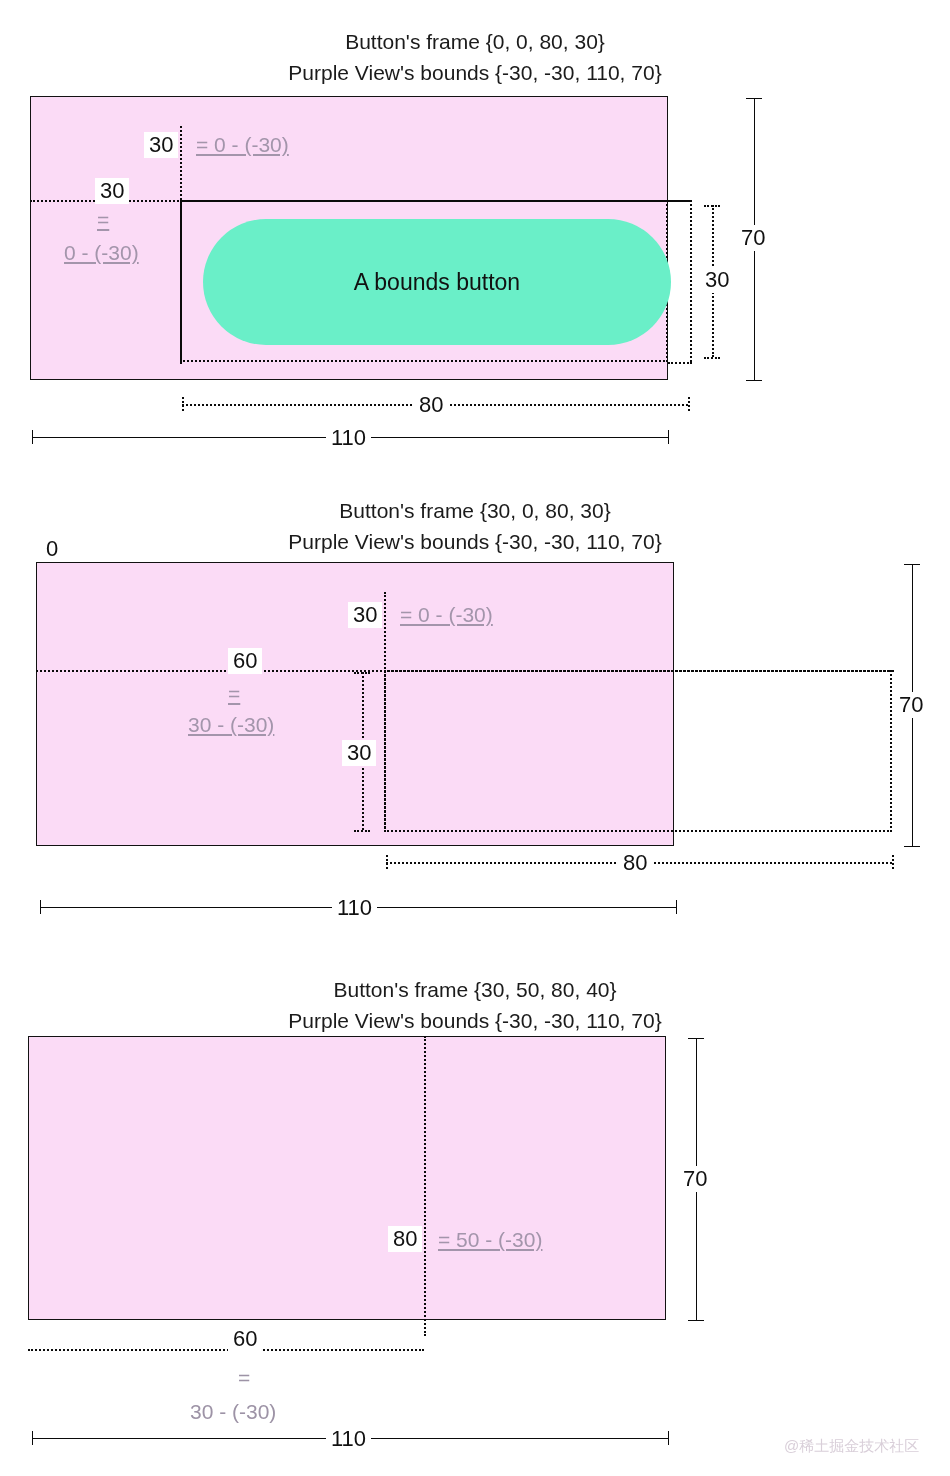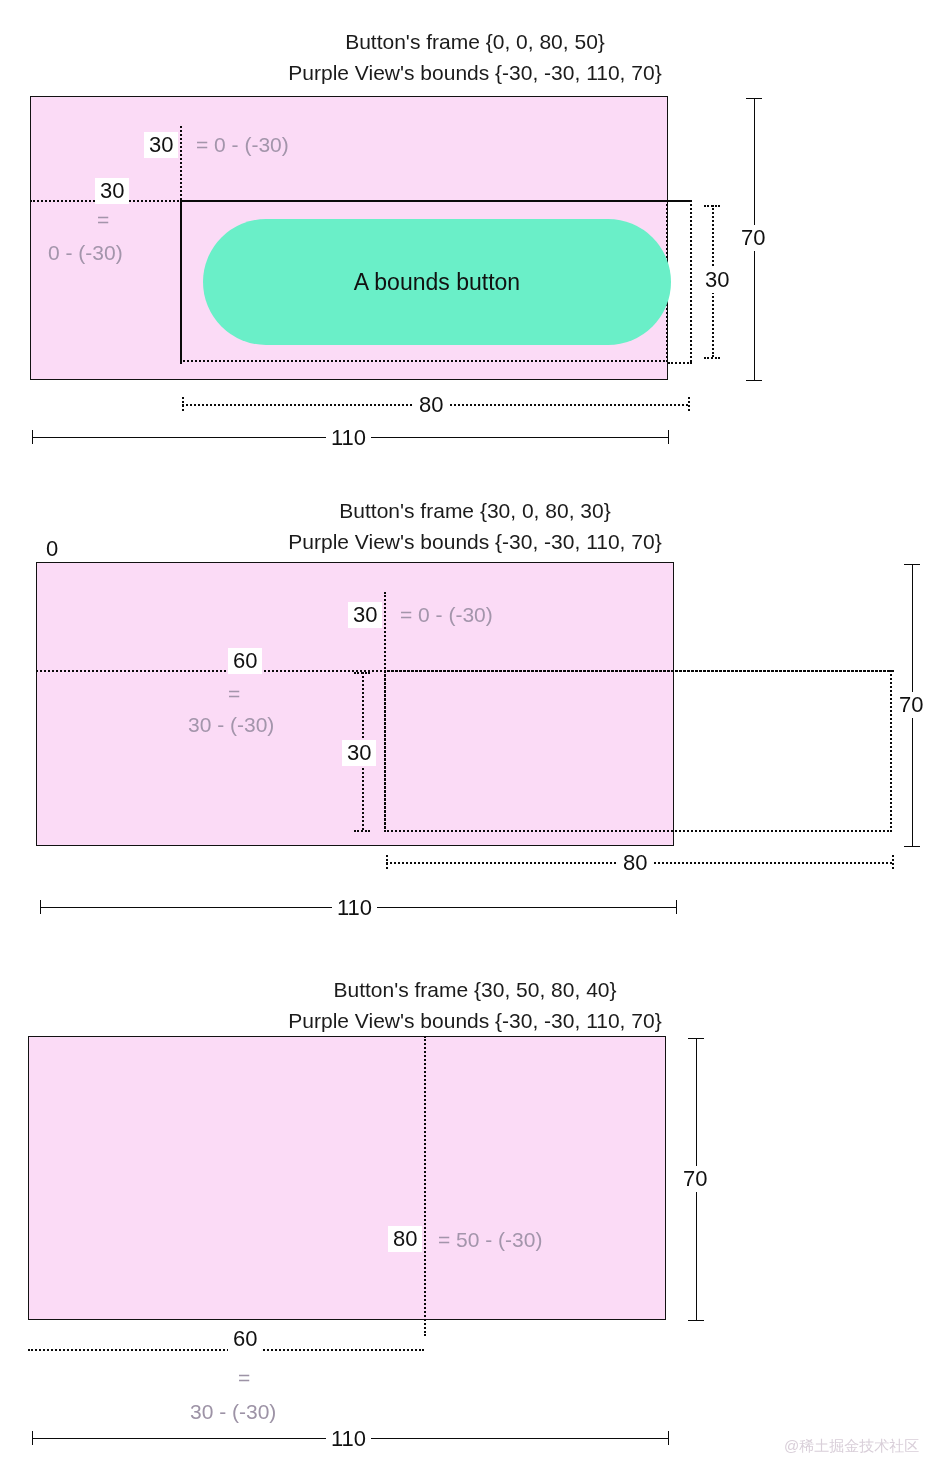--- a/index.html
+++ b/index.html
@@ -102,57 +102,57 @@
     padding: 0 5px;
     white-space: nowrap;
   }
   .num.plain { background: transparent; padding: 0; }
   .expr {
     position: absolute;
     font-size: 21px;
     color: #9d93a6;
     white-space: nowrap;
   }
-  .expr.onpink { color: #a395ab; }
+  .expr.onpink { color: #a395ab; text-decoration: underline; }
 
   .watermark {
     position: absolute;
     font-size: 15px;
     color: #d9cfd9;
     white-space: nowrap;
   }
 </style>
 </head>
 <body>
 
 <div class="page">
 
   <div class="diagram" style="top:0;height:470px;">
 
-    <div class="caption" style="top:26px;">Button's frame {0, 0, 80, 50}</div>
+    <div class="caption" style="top:26px;">Button's frame {0, 0, 80, 30}</div>
     <div class="caption" style="top:57px;">Purple View's bounds {-30, -30, 110, 70}</div>
 
     <div class="purple-box" style="left:30px;top:96px;width:638px;height:284px;"></div>
 
     <div class="dot-v" style="left:180px;top:126px;height:238px;"></div>
 
     <div class="dot-h" style="left:30px;top:200px;width:660px;"></div>
 
     <div class="dotted-rect" style="left:180px;top:200px;width:488px;height:162px;"></div>
 
     <div class="button-pill" style="left:203px;top:219px;width:468px;height:126px;">
       <span>A bounds button</span>
     </div>
 
     <div class="num" style="left:144px;top:132px;">30</div>
     <div class="expr onpink" style="left:196px;top:133px;">= 0 - (-30)</div>
 
     <div class="num" style="left:95px;top:178px;">30</div>
     <div class="expr onpink" style="left:97px;top:208px;">=</div>
-    <div class="expr onpink" style="left:48px;top:241px;">0 - (-30)</div>
+    <div class="expr onpink" style="left:64px;top:241px;">0 - (-30)</div>
 
     <div class="dot-v" style="left:712px;top:205px;height:152px;"></div>
     <div class="cap-dot-v" style="left:704px;top:205px;"></div>
     <div class="cap-dot-v" style="left:704px;top:357px;"></div>
     <div class="num" style="left:700px;top:267px;">30</div>
 
     <div class="dot-h" style="left:668px;top:200px;width:24px;"></div>
     <div class="dot-h" style="left:668px;top:362px;width:24px;"></div>
     <div class="dot-v" style="left:690px;top:200px;height:162px;"></div>
 

